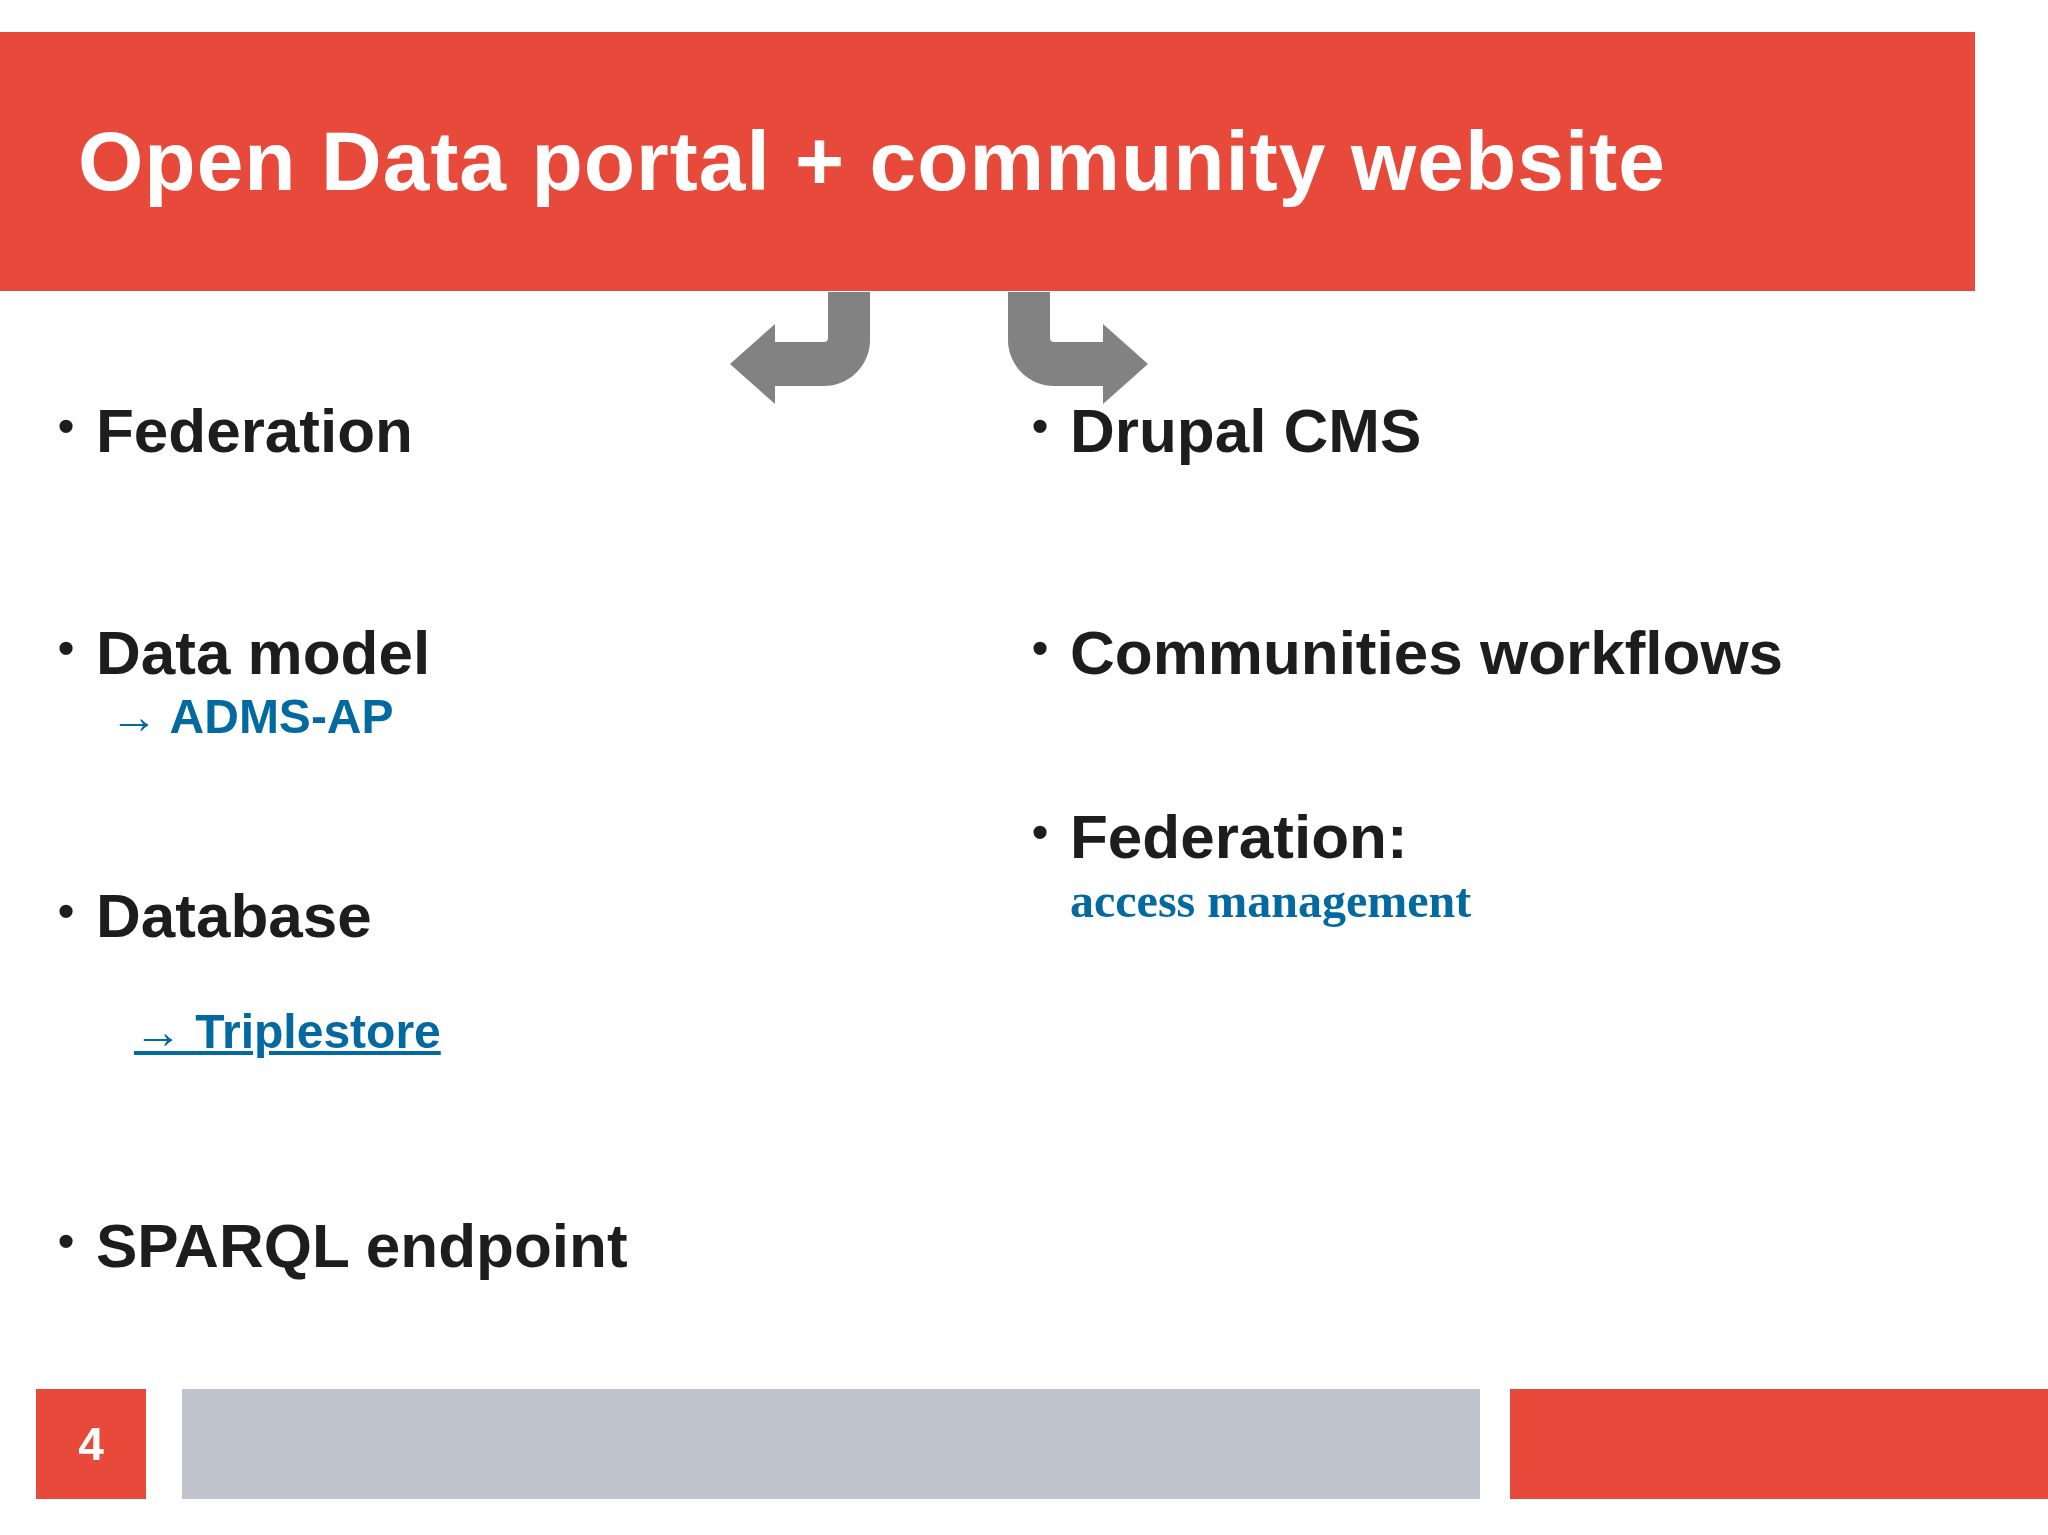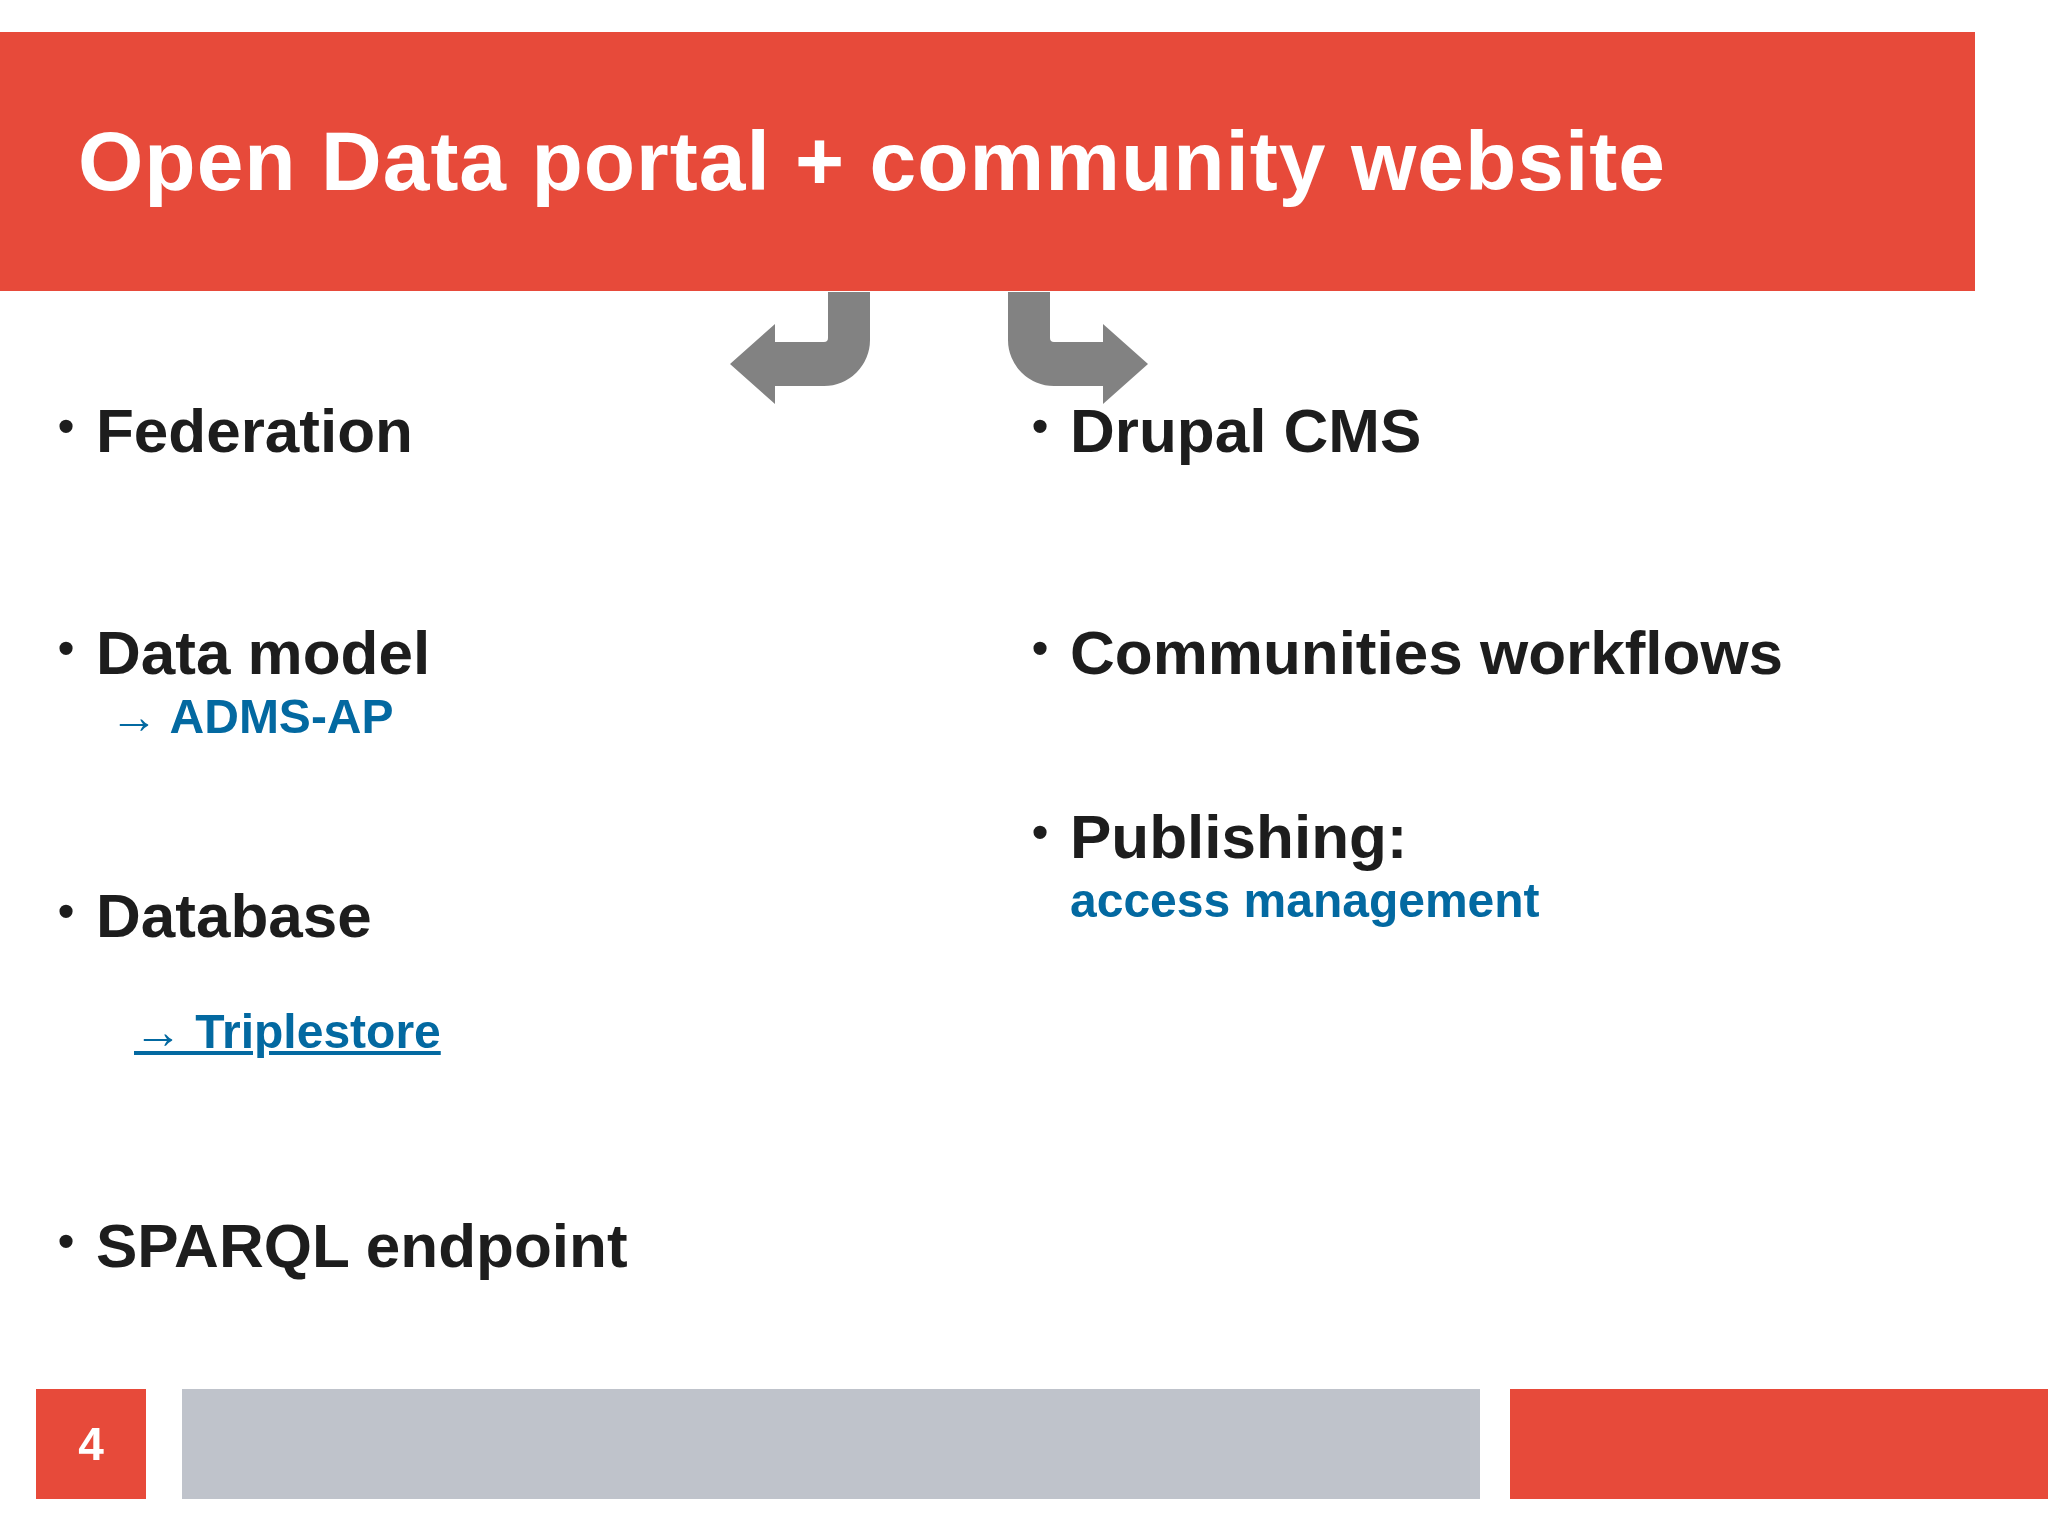--- a/index.html
+++ b/index.html
@@ -86,21 +86,21 @@
   }
   .sub-line {
     display: block;
     color: #0369a1;
     font-size: 48px;
     font-weight: bold;
     line-height: 1.16;
   }
   .sub-indent-1 { padding-left: 52px; }
   .sub-indent-2 { padding-left: 76px; text-decoration: underline; }
-  .sub-indent-0 { padding-left: 38px; }
+  .sub-indent-0 { padding-left: 38px; font-family: Liberation Serif, serif; }
 
   
   .gap-sm { height: 52px; }
   .gap-md { height: 112px; }
   .gap-lg { height: 136px; }
   .gap-xl { height: 150px; }
 
   
   #footer-page-box {
     position: absolute;
@@ -213,21 +213,21 @@
         <span class="bullet-dot">•</span>
         <span class="bullet-label">Communities workflows</span>
       </div>
     </div>
 
     <div class="gap-md"></div>
 
     <div class="bullet-item">
       <div class="bullet-row">
         <span class="bullet-dot">•</span>
-        <span class="bullet-label">Publishing:</span>
+        <span class="bullet-label">Federation:</span>
       </div>
       <div class="sub-line sub-indent-0">access management</div>
     </div>
 
   </div>
 
   <div id="footer-page-box">
     <span id="footer-page-number">4</span>
   </div>
   <div id="footer-bar-gray"></div>

